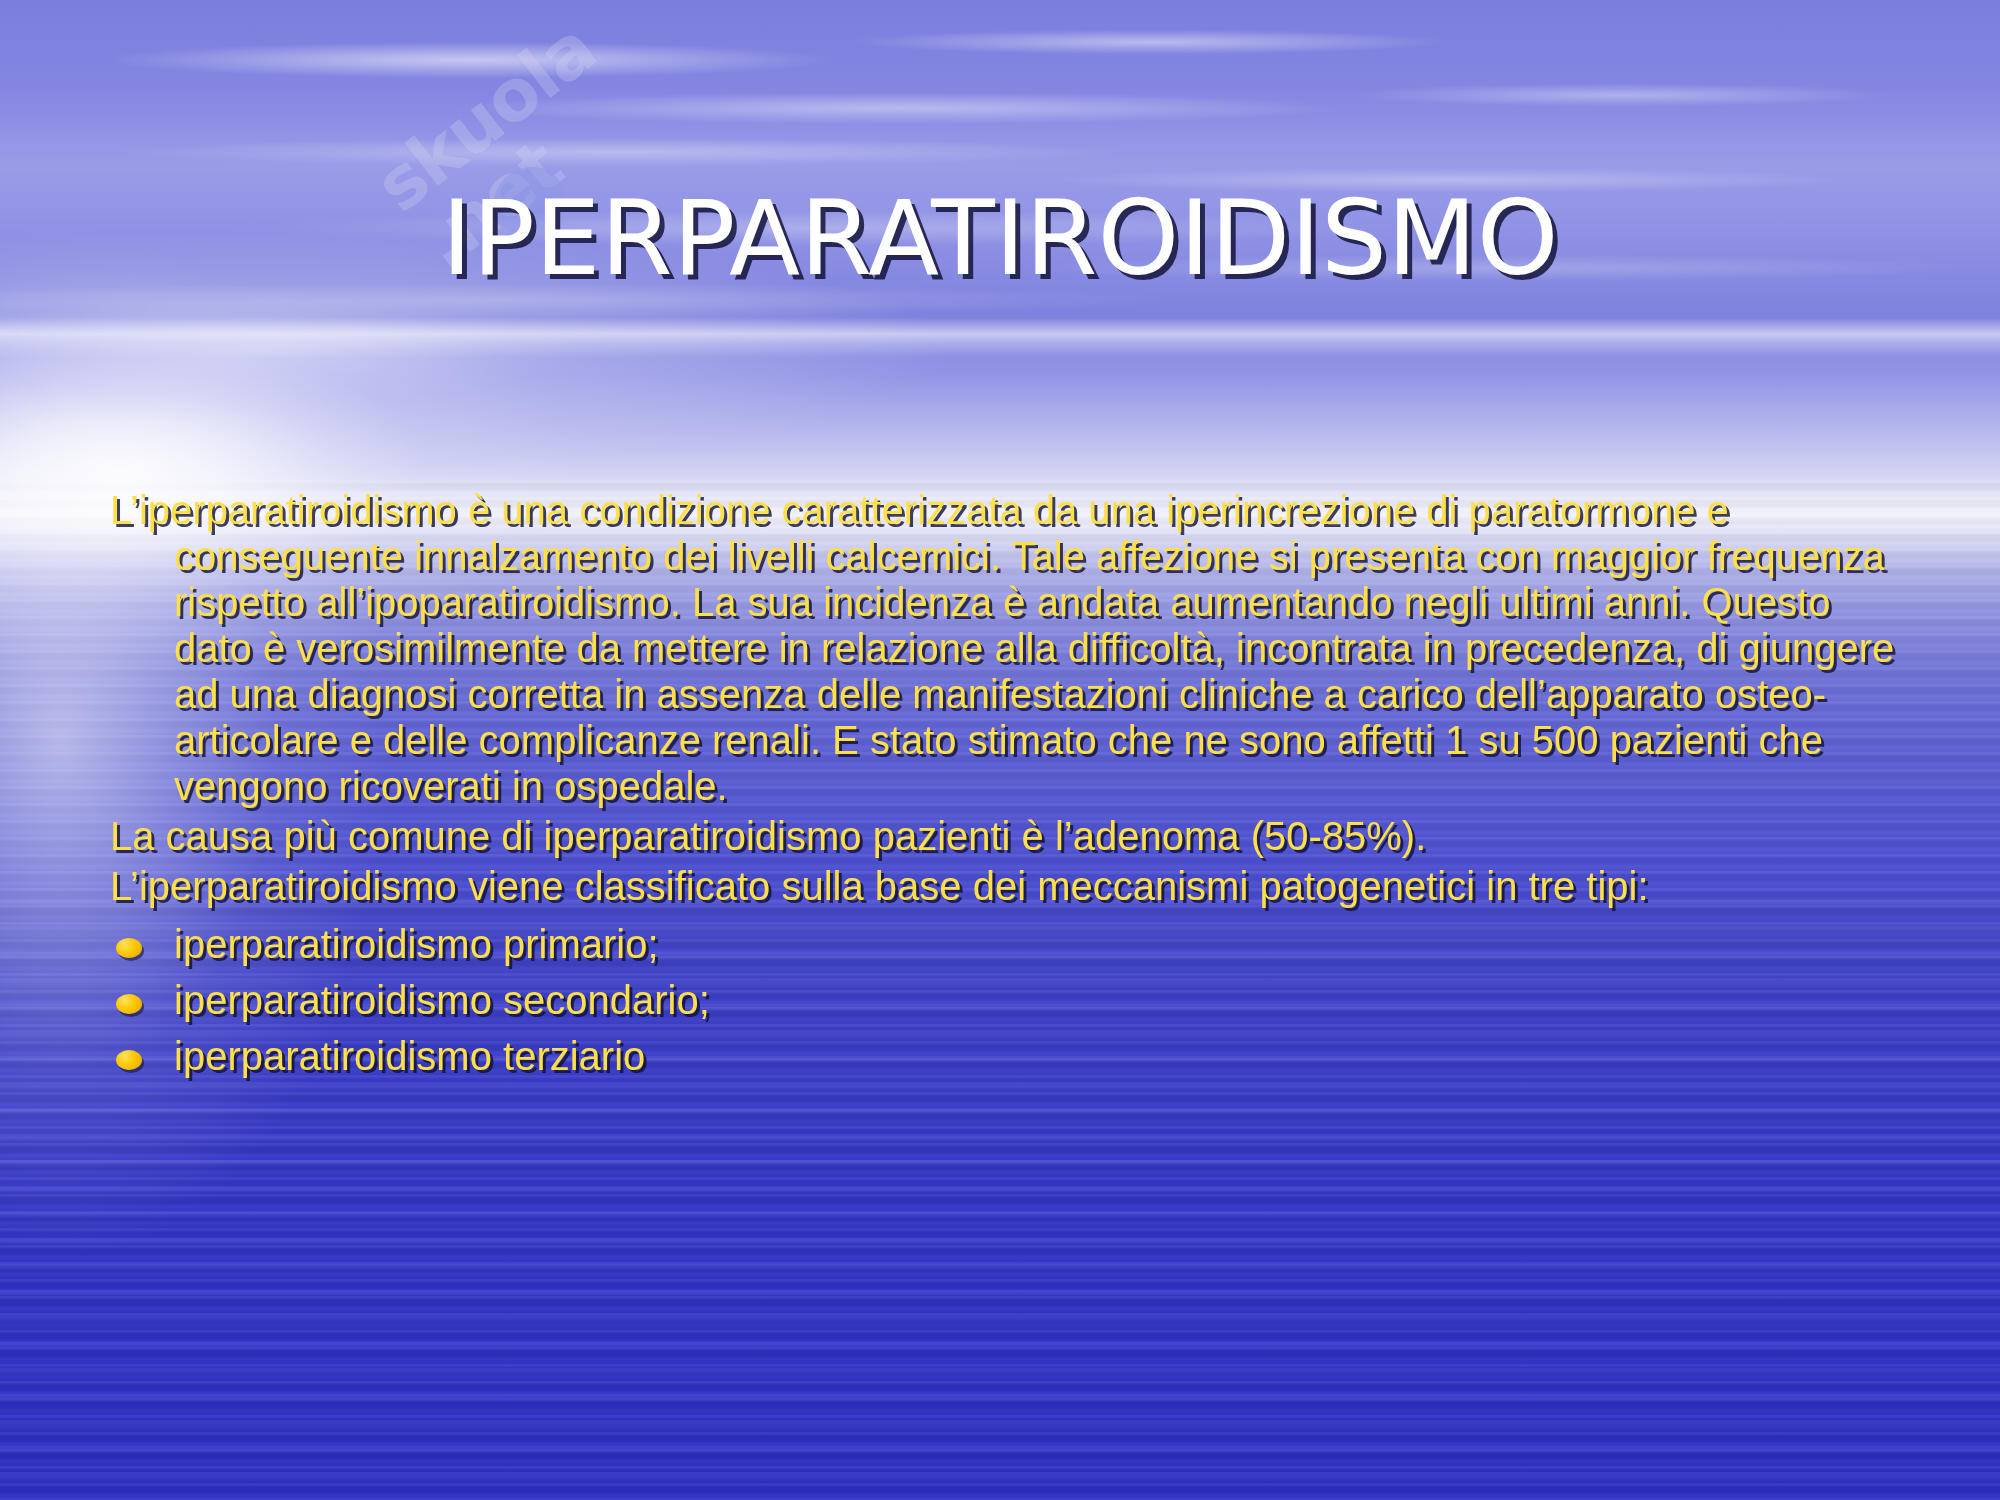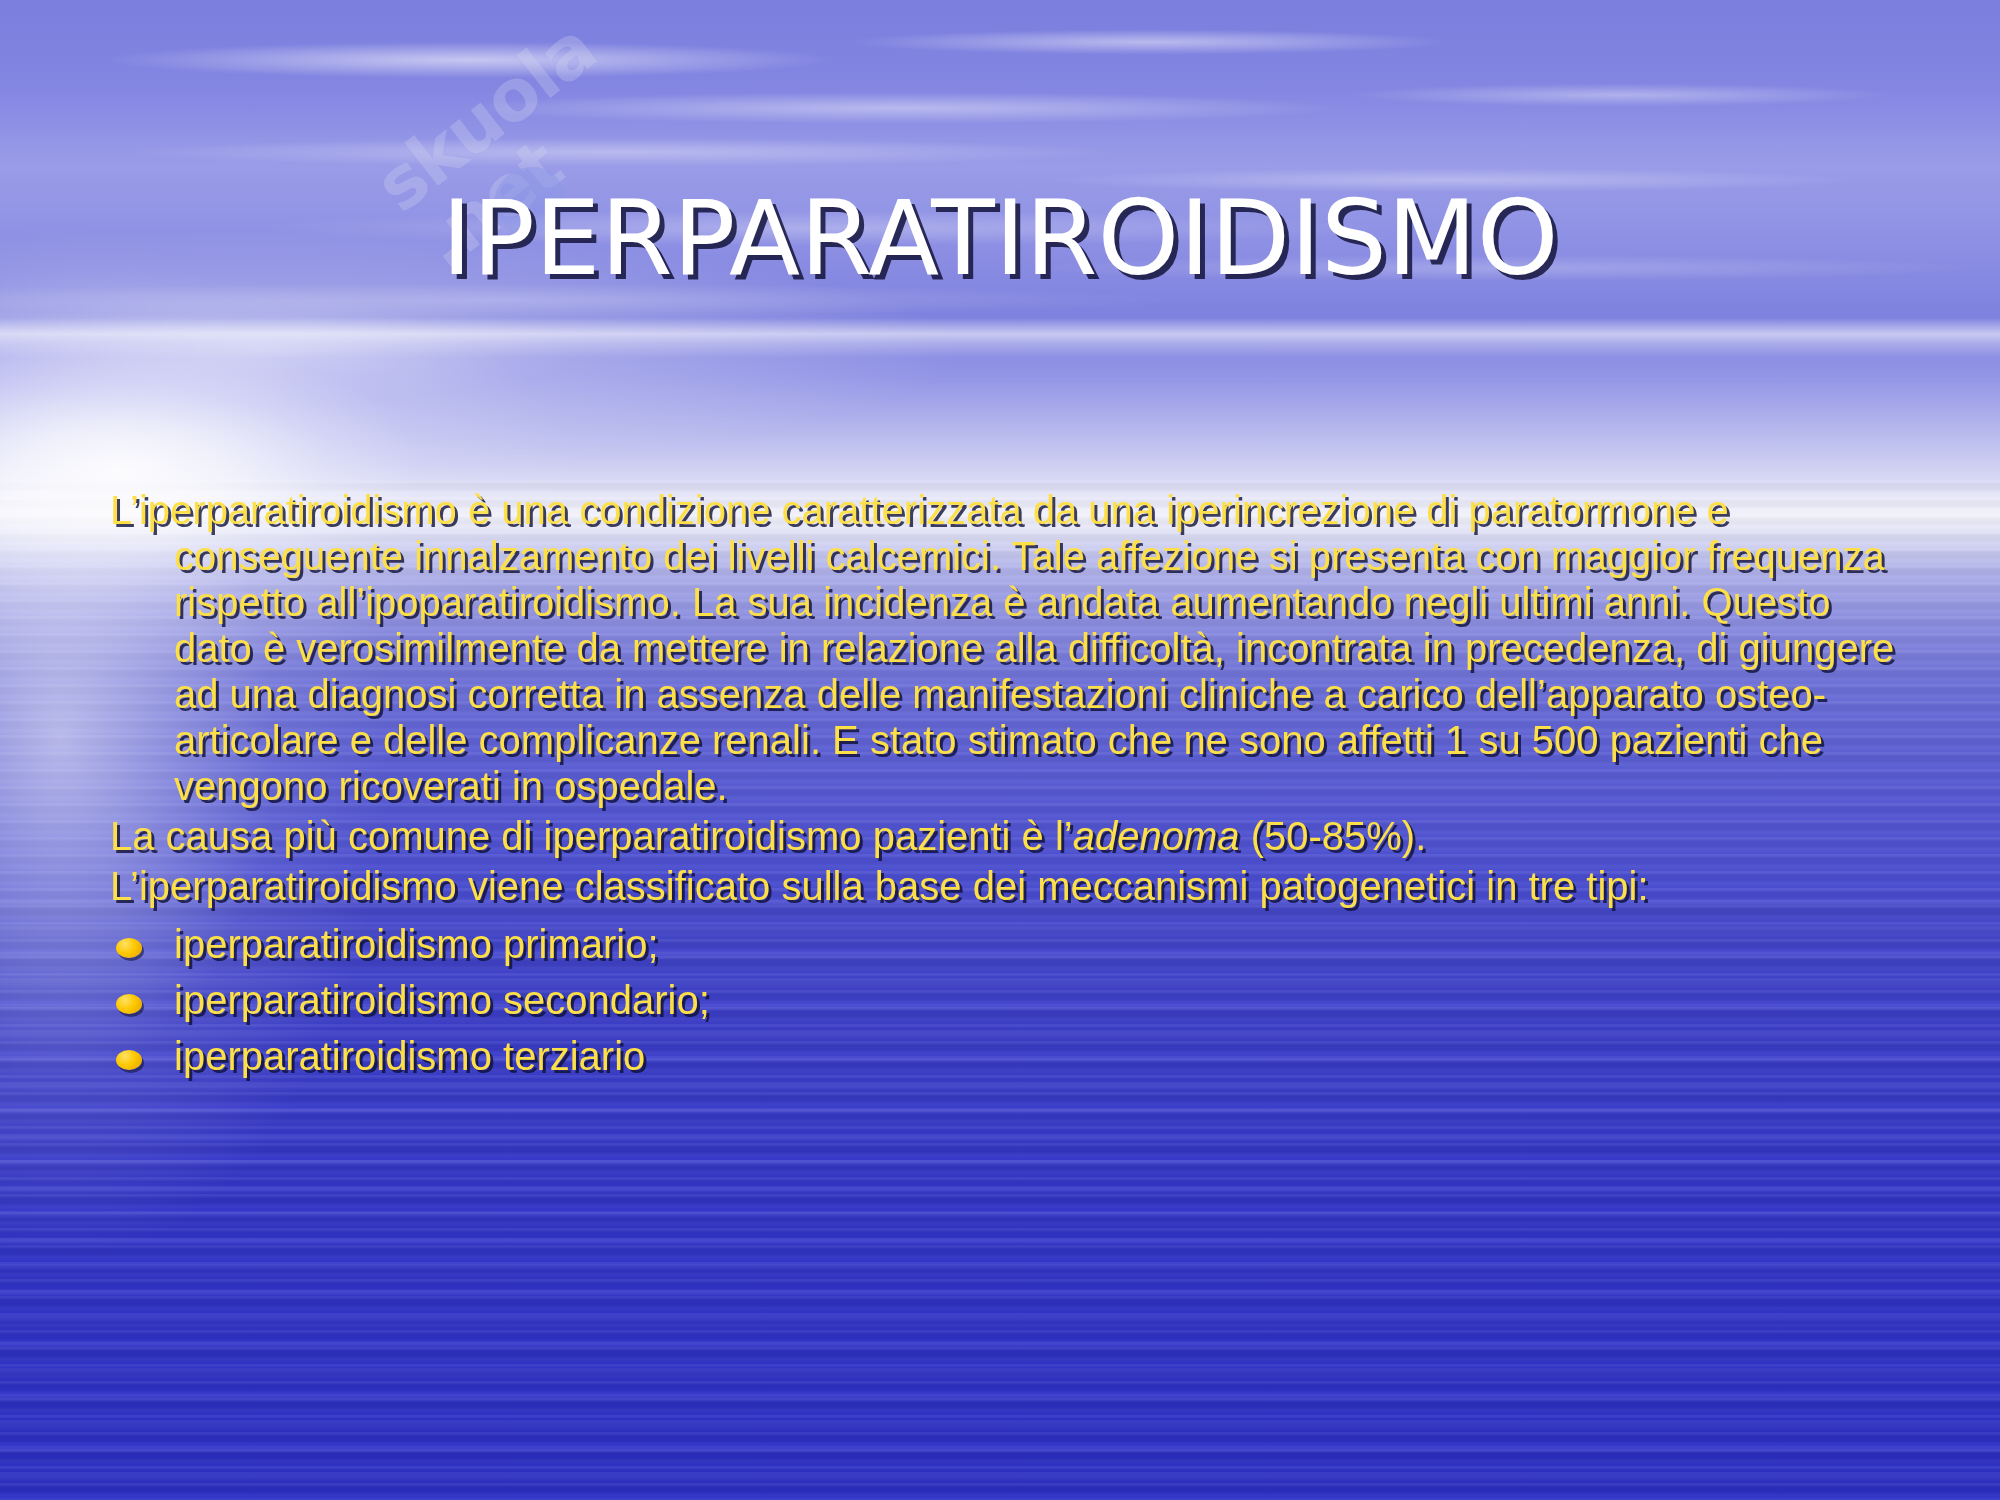--- a/index.html
+++ b/index.html
@@ -174,21 +174,21 @@
   }
   #body p {
     margin: 0 0 4px 0;
     padding-left: 64px;
     text-indent: -64px;
   }
   #body p.para-hang {
     padding-left: 64px;
     text-indent: -64px;
   }
-  #body .it { font-style: italic; }
+  #body .it { }
 
   ul#bullets {
     list-style: none;
     margin: 12px 0 0 0;
     padding: 0;
   }
   ul#bullets li {
     position: relative;
     padding-left: 64px;
     margin-bottom: 10px;

